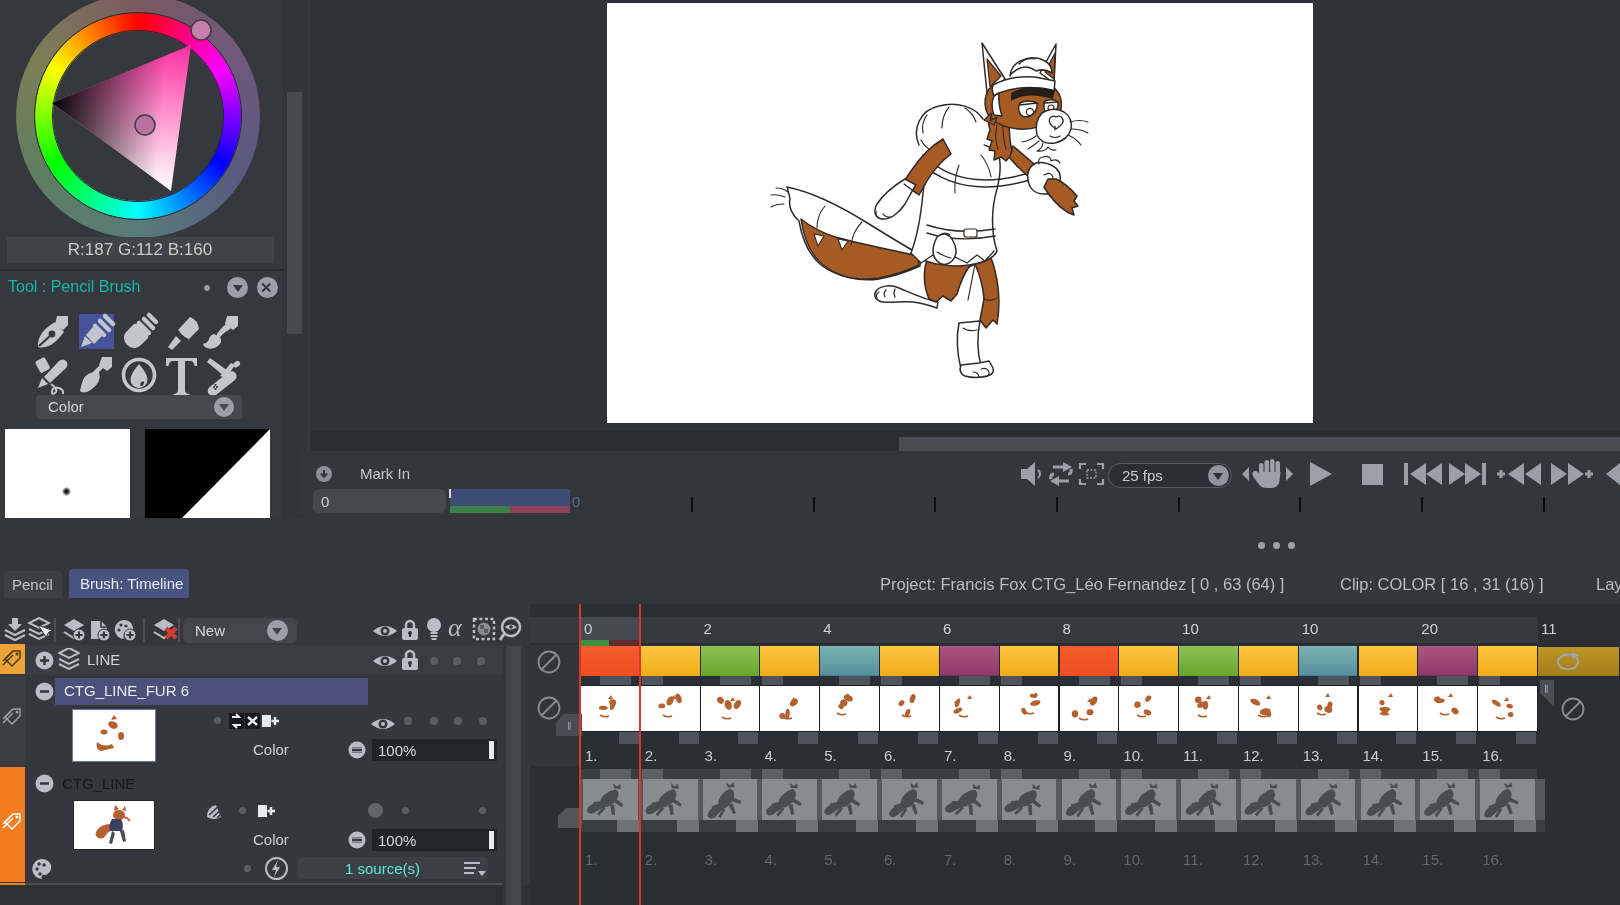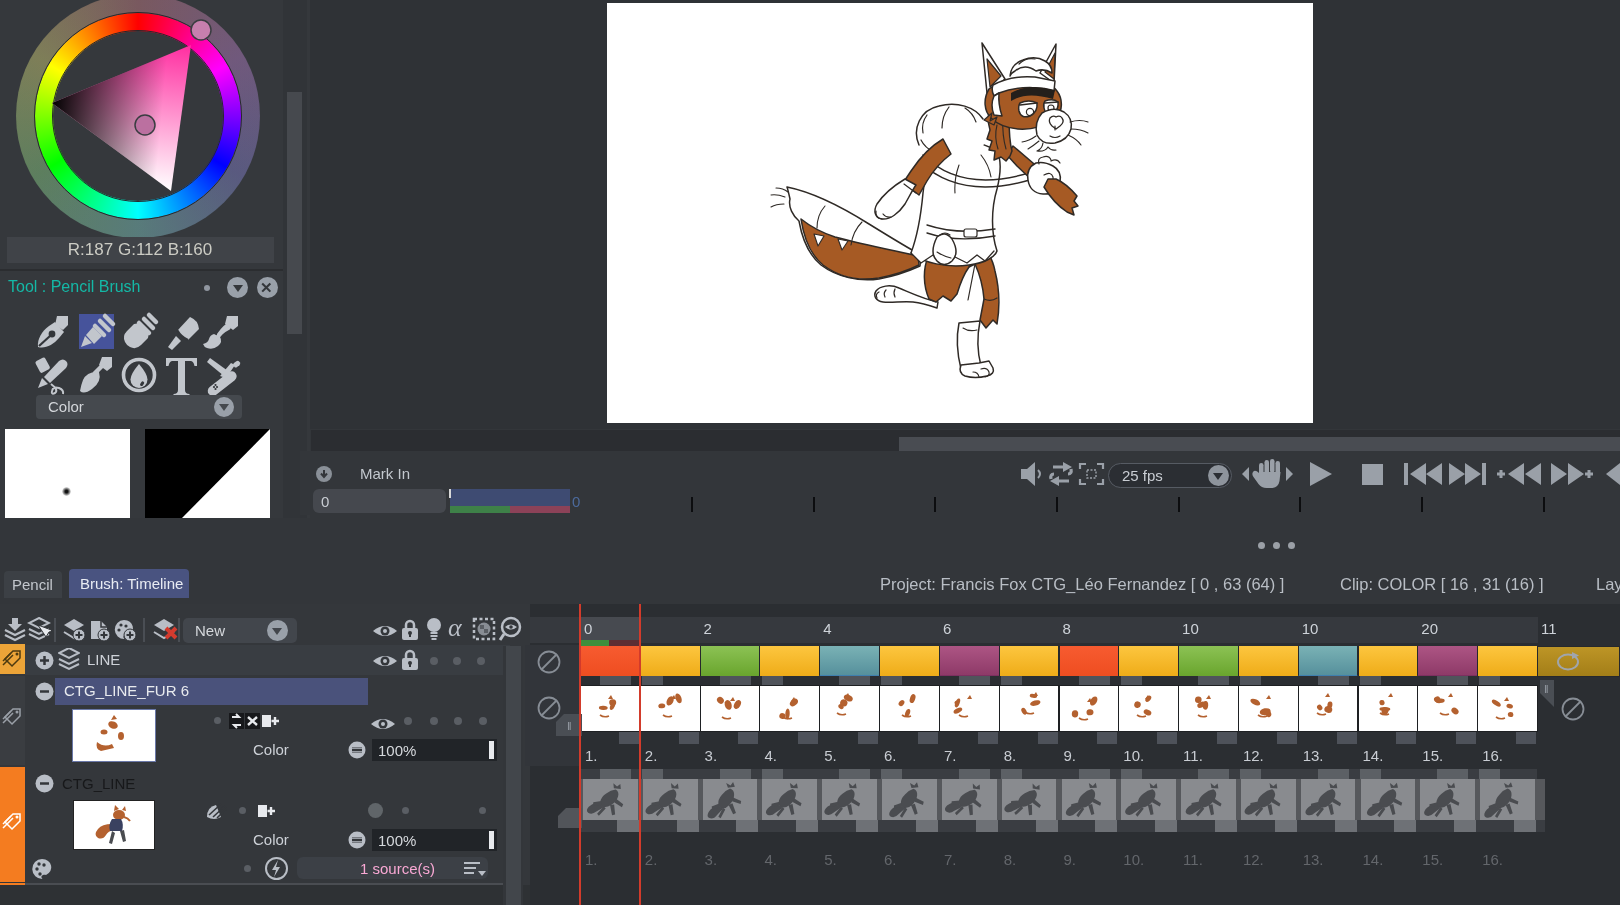--- a/index.html
+++ b/index.html
@@ -510,21 +510,21 @@
       <circle cx="13" cy="7" r="1.7" fill="#33363a"></circle>
       <circle cx="6" cy="11" r="1.7" fill="#33363a"></circle>
       <circle cx="9" cy="16" r="1.7" fill="#33363a"></circle>
     </svg>
 <div class="abs" style="left:244px;top:865px;width:7px;height:7px;border-radius:50%;background:#5a5e64;"></div>
 <svg class="abs" style="left:265px;top:857px" width="23" height="23">
       <circle cx="11.5" cy="11.5" r="10.5" fill="none" stroke="#b9bec6" stroke-width="2"></circle>
       <path d="M13 3 L7 13 h4 l-2 7 6 -10 h-4z" fill="#b9bec6"></path>
     </svg>
 <div class="abs" style="left:297px;top:857px;width:191px;height:22px;background:#3c4046;border-radius:6px;"></div>
-<div class="abs txt" style="left:360px;top:860px;color:#f9a8d4;">1 source(s)</div>
+<div class="abs txt" style="left:345px;top:860px;color:#5eead4;">1 source(s)</div>
 <svg class="abs" style="left:464px;top:861px" width="24" height="16">
       <path d="M0 2 h16 M0 7 h12 M0 12 h10" stroke="#b9bec6" stroke-width="2"></path>
       <path d="M14 10 l8 0 -4 5z" fill="#b9bec6"></path>
     </svg>
 <div class="abs" style="left:25px;top:883px;width:495px;height:2px;background:#4a4d52;"></div>
 <div class="abs" style="left:0px;top:885px;width:530px;height:20px;background:#2e3134;"></div>
 <div class="abs" style="left:503px;top:646px;width:20px;height:259px;background:#33363a;"></div>
 <div class="abs" style="left:506px;top:646px;width:15px;height:259px;background:#42464b;"></div>
 <div id="tlright" class="abs" style="left:530px;top:604px;width:1090px;height:301px;"></div>
 <div class="abs" style="left:525px;top:645px;width:55px;height:121px;background:#32353a;"></div>

